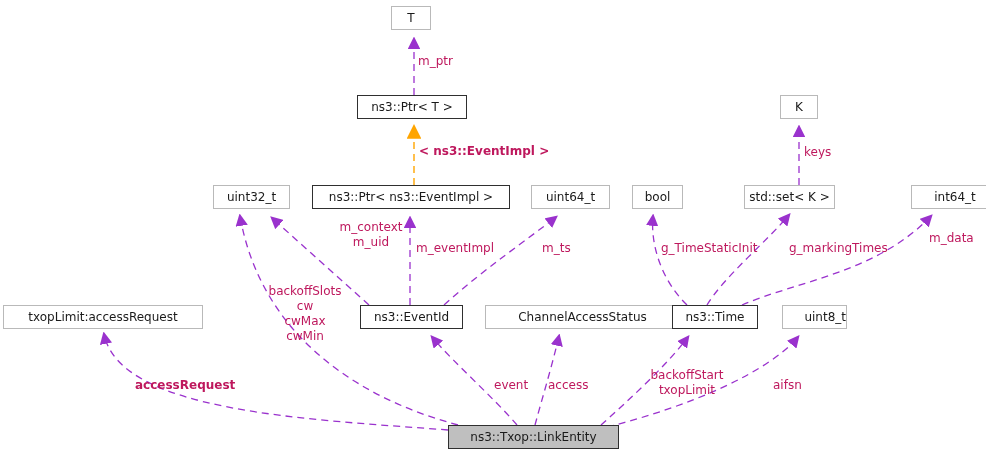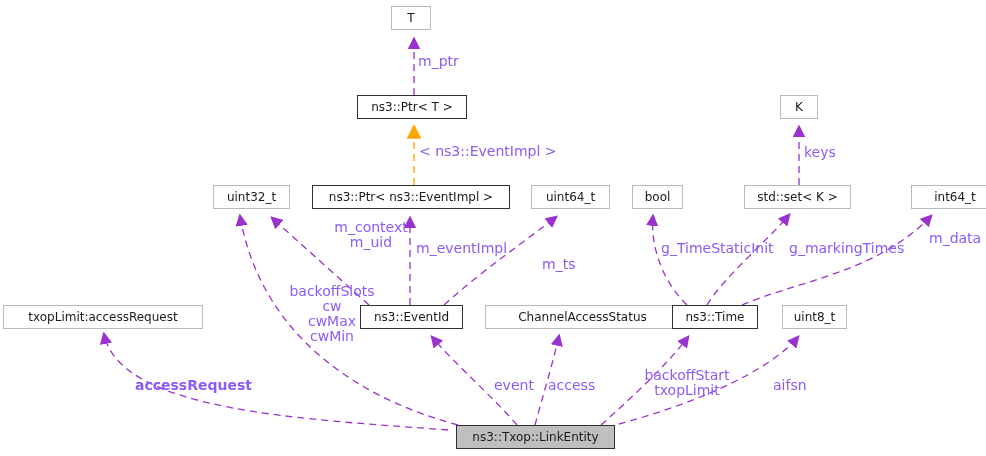--- a/index.html
+++ b/index.html
@@ -12,22 +12,22 @@
   .edge{fill:none;stroke:#9a32cd;stroke-width:1.3;stroke-dasharray:7,5;}
   .edge-orange{fill:none;stroke:#ffa500;stroke-width:1.4;stroke-dasharray:7,5;}
   .node{
     position:absolute;height:24px;box-sizing:border-box;background:#ffffff;
     border:1px solid #b9b9b9;text-align:center;line-height:22px;
     font-size:12px;white-space:nowrap;
   }
   .node.dark{border:1px solid #2f2f2f;}
   .node.focus{background:#bfbfbf;border:1px solid #2f2f2f;}
   .elabel{
-    position:absolute;font-size:14px;line-height:15px;white-space:nowrap;
-    color:#8b5cf6;
+    position:absolute;font-size:12px;line-height:15px;white-space:nowrap;
+    color:#be185d;
   }
   .center{transform:translateX(-50%);text-align:center;}
 </style>
 </head>
 <body>
 
 <div id="canvas">
 
   <svg id="edges" viewBox="0 0 986 456">
     <defs>
@@ -56,46 +56,46 @@
   </svg>
 
   <div class="node" style="left:391px;top:6px;width:40px;">T</div>
   <div class="node dark" style="left:357px;top:95px;width:110px;">ns3::Ptr&lt; T &gt;</div>
   <div class="node" style="left:780px;top:95px;width:38px;">K</div>
 
   <div class="node" style="left:213px;top:185px;width:77px;">uint32_t</div>
   <div class="node dark" style="left:312px;top:185px;width:198px;">ns3::Ptr&lt; ns3::EventImpl &gt;</div>
   <div class="node" style="left:531px;top:185px;width:79px;">uint64_t</div>
   <div class="node" style="left:632px;top:185px;width:51px;">bool</div>
-  <div class="node" style="left:744px;top:185px;width:107px;">std::set&lt; K &gt;</div>
+  <div class="node" style="left:744px;top:185px;width:91px;">std::set&lt; K &gt;</div>
   <div class="node" style="left:911px;top:185px;width:88px;">int64_t</div>
 
   <div class="node" style="left:3px;top:305px;width:200px;">txopLimit:accessRequest</div>
   <div class="node dark" style="left:360px;top:305px;width:103px;">ns3::EventId</div>
   <div class="node" style="left:485px;top:305px;width:195px;">ChannelAccessStatus</div>
   <div class="node dark" style="left:672px;top:305px;width:86px;">ns3::Time</div>
-  <div class="node" style="left:782px;top:305px;width:65px;">uint8_t</div>
+  <div class="node" style="left:782px;top:305px;width:65px;text-align:right;">uint8_t</div>
 
-  <div class="node focus" style="left:448px;top:425px;width:159px;margin-left:8px;">ns3::Txop::LinkEntity</div>
+  <div class="node focus" style="left:448px;top:425px;width:171px;">ns3::Txop::LinkEntity</div>
 
   <div class="elabel" style="left:418px;top:54px;">m_ptr</div>
-  <div class="elabel" style="left:419px;top:144px;">&lt; ns3::EventImpl &gt;</div>
+  <div class="elabel" style="left:419px;top:144px;font-weight:bold;">&lt; ns3::EventImpl &gt;</div>
   <div class="elabel" style="left:804px;top:145px;">keys</div>
 
   <div class="elabel center" style="left:371px;top:220px;">
     <span style="display:block">m_context</span>
     <span style="display:block">m_uid</span>
   </div>
   <div class="elabel" style="left:416px;top:241px;">m_eventImpl</div>
-  <div class="elabel" style="left:542px;top:241px;margin-top:16px;">m_ts</div>
+  <div class="elabel" style="left:542px;top:241px;">m_ts</div>
   <div class="elabel" style="left:661px;top:241px;">g_TimeStaticInit</div>
   <div class="elabel" style="left:789px;top:241px;">g_markingTimes</div>
   <div class="elabel" style="left:929px;top:231px;">m_data</div>
 
-  <div class="elabel center" style="left:305px;top:284px;margin-left:27px;">
+  <div class="elabel center" style="left:305px;top:284px;">
     <span style="display:block">backoffSlots</span>
     <span style="display:block">cw</span>
     <span style="display:block">cwMax</span>
     <span style="display:block">cwMin</span>
   </div>
 
   <div class="elabel" style="left:135px;top:378px;font-weight:bold;">accessRequest</div>
   <div class="elabel" style="left:494px;top:378px;">event</div>
   <div class="elabel" style="left:548px;top:378px;">access</div>
   <div class="elabel center" style="left:687px;top:368px;">

